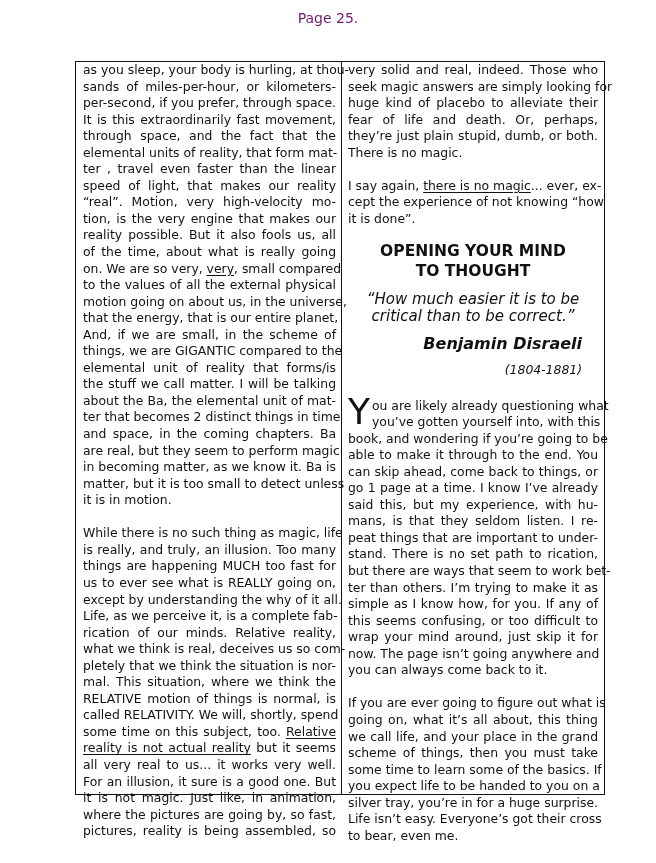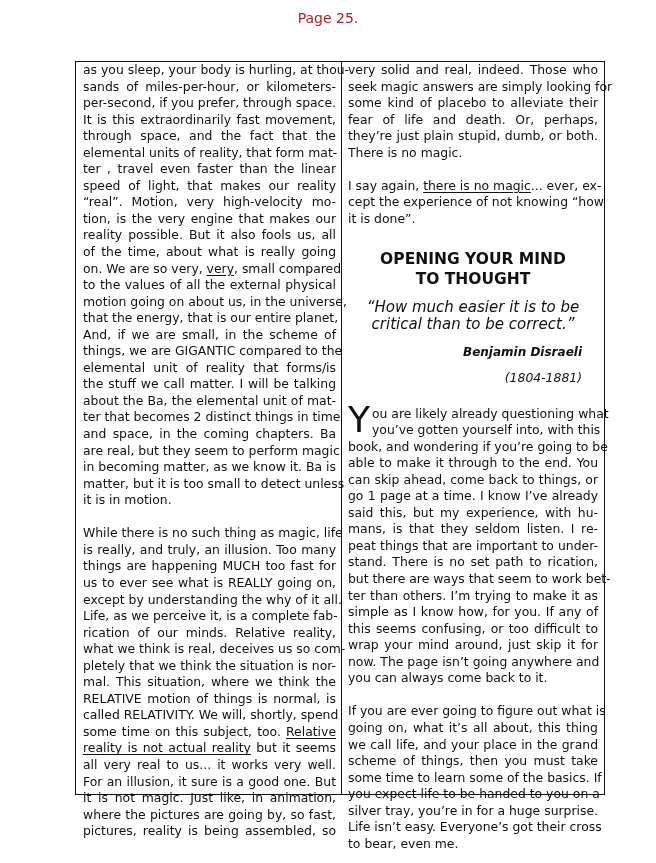--- a/index.html
+++ b/index.html
@@ -1,32 +1,32 @@
 <!DOCTYPE html>
 <html><head>
 <meta charset="utf-8">
 <style>
   html, body { margin: 0; padding: 0; background: #ffffff; }
   body { width: 656px; height: 863px; position: relative; overflow: hidden;
          font-family: "DejaVu Sans", sans-serif; color: #111; }
   .page-number { position: absolute; top: 10px; left: 0; width: 656px; text-align: center;
-                 font-size: 14px; color: #b91c1c; }
+                 font-size: 14px; color: #701a75; }
   .frame { position: absolute; left: 75px; top: 61px; width: 530px; height: 734px;
            border: 1.5px solid #111; box-sizing: border-box; }
   .divider { position: absolute; left: 265px; top: 0; bottom: 0; width: 0; border-left: 1.5px solid #111; }
   .col { position: absolute; top: 0; font-size: 12.4px; line-height: 16.55px; }
   .col-left { left: 7px; width: 253px; }
   .col-right { left: 272px; width: 250px; }
   .ln { display: block; white-space: nowrap; text-align: justify; text-align-last: justify; height: 16.55px; }
   .ln.last { text-align-last: left; }
   .gap { display: block; height: 16.55px; }
   u { text-decoration: underline; text-underline-offset: 2px; }
-  .heading { text-align: center; font-weight: bold; font-size: 15.5px; line-height: 20px; margin-top: 22px; }
+  .heading { text-align: center; font-weight: bold; font-size: 15.5px; line-height: 20px; margin-top: 14px; }
   .quote { text-align: center; font-style: italic; font-size: 15px; line-height: 16.5px; margin-top: 10px; }
-  .author { text-align: right; padding-right: 16px; font-style: italic; font-weight: bold; font-size: 12px; margin-top: 12px; }
+  .author { text-align: right; padding-right: 16px; font-style: italic; font-weight: bold; font-size: 16px; margin-top: 12px; }
   .years { text-align: right; padding-right: 16px; font-style: italic; font-size: 12.4px; margin-top: 9px; }
   .dropcap-wrap { position: relative; margin-top: 19px; }
   .dropcap { position: absolute; left: 0; top: -4px; font-size: 36px; line-height: 36px; font-weight: normal; }
   .indent { padding-left: 24px; }
 </style>
 </head>
 <body>
 
 <div class="page-number">Page 25.</div>
 
@@ -84,21 +84,21 @@
         <span class="ln">it is not magic.  Just like, in animation,</span>
         <span class="ln">where the pictures are going by, so fast,</span>
         <span class="ln">pictures,  reality  is  being  assembled,  so</span>
       </div>
   </div>
 
   <div class="col col-right">
     <div id="rp1">
         <span class="ln">very solid and  real, indeed.  Those who</span>
         <span class="ln">seek magic answers are simply looking for</span>
-        <span class="ln">some kind of  placebo to alleviate their</span>
+        <span class="ln">huge kind of  placebo to alleviate their</span>
         <span class="ln">fear  of  life  and   death.   Or,   perhaps,</span>
         <span class="ln">they’re just plain stupid, dumb, or both.</span>
         <span class="ln last">There is no magic.</span>
       </div>
     <span class="gap"></span>
     <div>
       <span class="ln"><span>I say again, </span><u>there is no magic</u><span>... ever, ex-</span></span>
       <span class="ln">cept the experience of not knowing “how</span>
       <span class="ln last">it is done”.</span>
     </div>

